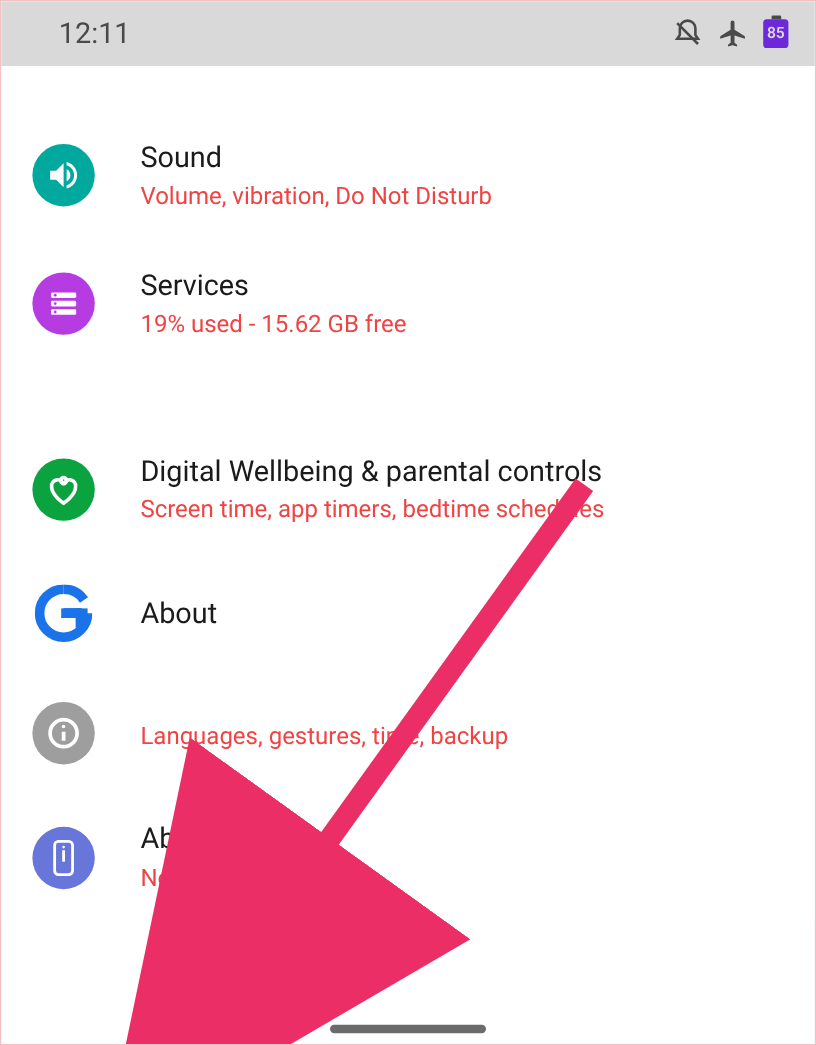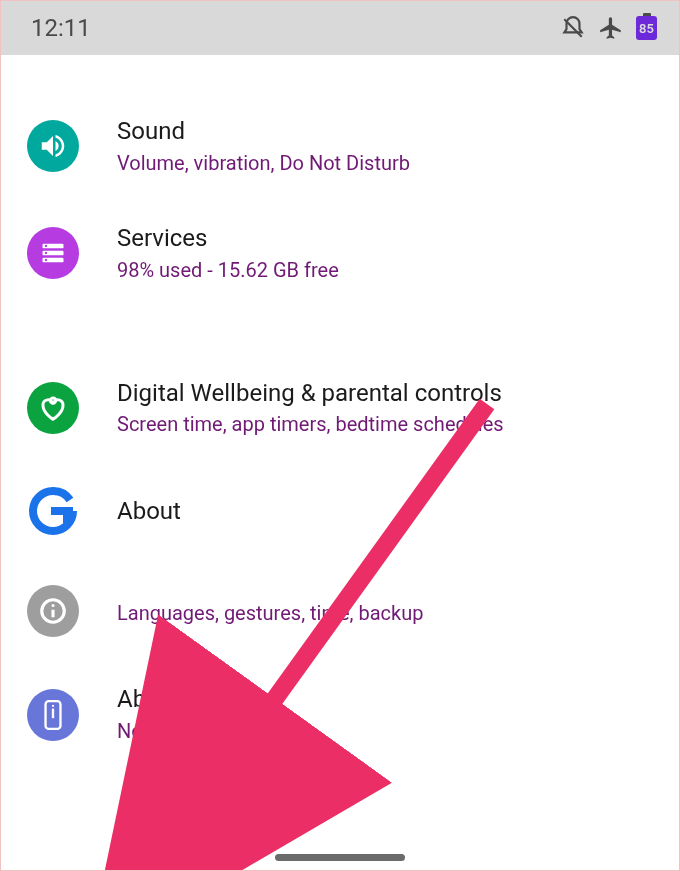--- a/index.html
+++ b/index.html
@@ -13,21 +13,21 @@
     }
     
     .status-bar {
       height:54px;
       background:#d9d9d9;
       display:flex;
       align-items:center;
       padding:0 22px 0 30px;
       color:#4a4a4a;
     }
-    .status-bar .time { font-size:24px; font-weight:400; line-height:1; }
+    .status-bar .time { font-size:24px; font-weight:400; line-height:1;margin-left:18px; }
     .status-bar .tray { margin-left:auto; display:flex; align-items:center; gap:12px; }
     .status-bar .tray svg { display:block; }
     .batt {
       display:flex; align-items:center;
       background:#6d28d9; color:#d9d9d9;
       font-size:13px; font-weight:600;
       width:21px; height:24px;
       border-radius:3px;
       position:relative;
       justify-content:center;
@@ -49,21 +49,21 @@
     .icon-wrap {
       width:52px; height:52px; border-radius:50%;
       display:flex; align-items:center; justify-content:center;
       flex:0 0 52px;
       margin-right:38px;
       margin-left:4px;
     }
     .icon-wrap svg { display:block; }
     .texts { display:flex; flex-direction:column; }
     .title { font-size:24px; color:#1b1b1b; font-weight:400; line-height:1.2; }
-    .sub   { font-size:20px; color:#701a75; margin-top:4px; line-height:1.3; }
+    .sub   { font-size:20px; color:#ef4444; margin-top:4px; line-height:1.3; }
 
     .bg-teal   { background:#00a89d; }
     .bg-purple { background:#b63be0; }
     .bg-green  { background:#0aa340; }
     .bg-white  { background:#ffffff; }
     .bg-grey   { background:#9e9e9e; }
     .bg-indigo { background:#6776d8; }
 
     
     .nav-handle {
@@ -122,21 +122,21 @@
         <rect x="3" y="4" width="18" height="4" rx="1"></rect>
         <rect x="3" y="10" width="18" height="4" rx="1"></rect>
         <rect x="3" y="16" width="18" height="4" rx="1"></rect>
         <circle cx="6" cy="6" r="1" fill="#b63be0"></circle>
         <circle cx="6" cy="12" r="1" fill="#b63be0"></circle>
         <circle cx="6" cy="18" r="1" fill="#b63be0"></circle>
       </svg>
     </div>
     <div class="texts">
       <span class="title">Services</span>
-      <span class="sub">98% used - 15.62 GB free</span>
+      <span class="sub">19% used - 15.62 GB free</span>
     </div>
   </div>
   <div style="height:10px"></div>
 </div>
 
 <div class="gap"></div>
 
 <div class="page">
   <div style="height:18px"></div>
 

